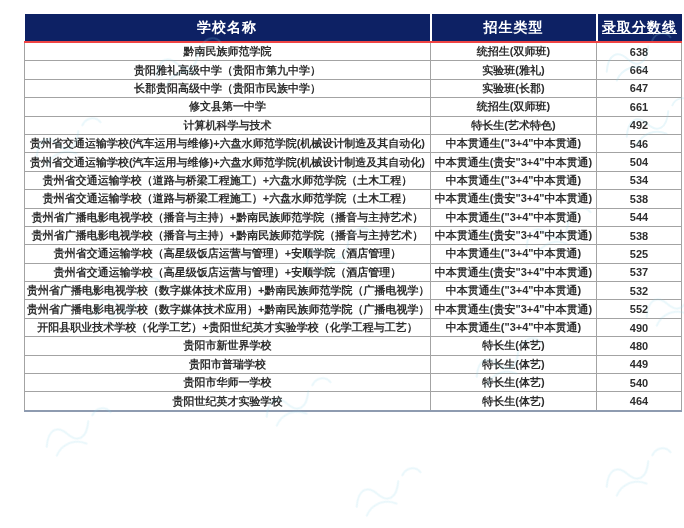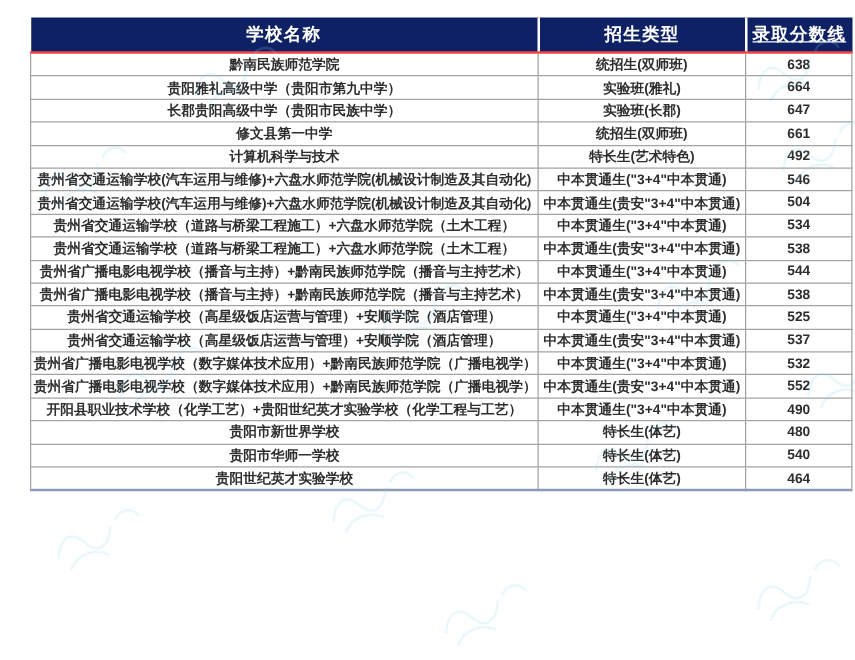--- a/index.html
+++ b/index.html
@@ -157,20 +157,25 @@
           <td>开阳县职业技术学校（化学工艺）+贵阳世纪英才实验学校（化学工程与工艺）</td>
           <td>中本贯通生("3+4"中本贯通)</td>
           <td>490</td>
         </tr>
         <tr>
           <td>贵阳市新世界学校</td>
           <td>特长生(体艺)</td>
           <td>480</td>
         </tr>
         <tr>
+          <td>贵阳市普瑞学校</td>
+          <td>特长生(体艺)</td>
+          <td>449</td>
+        </tr>
+        <tr>
           <td>贵阳市华师一学校</td>
           <td>特长生(体艺)</td>
           <td>540</td>
         </tr>
         <tr>
           <td>贵阳世纪英才实验学校</td>
           <td>特长生(体艺)</td>
           <td>464</td>
         </tr>
       </tbody>

